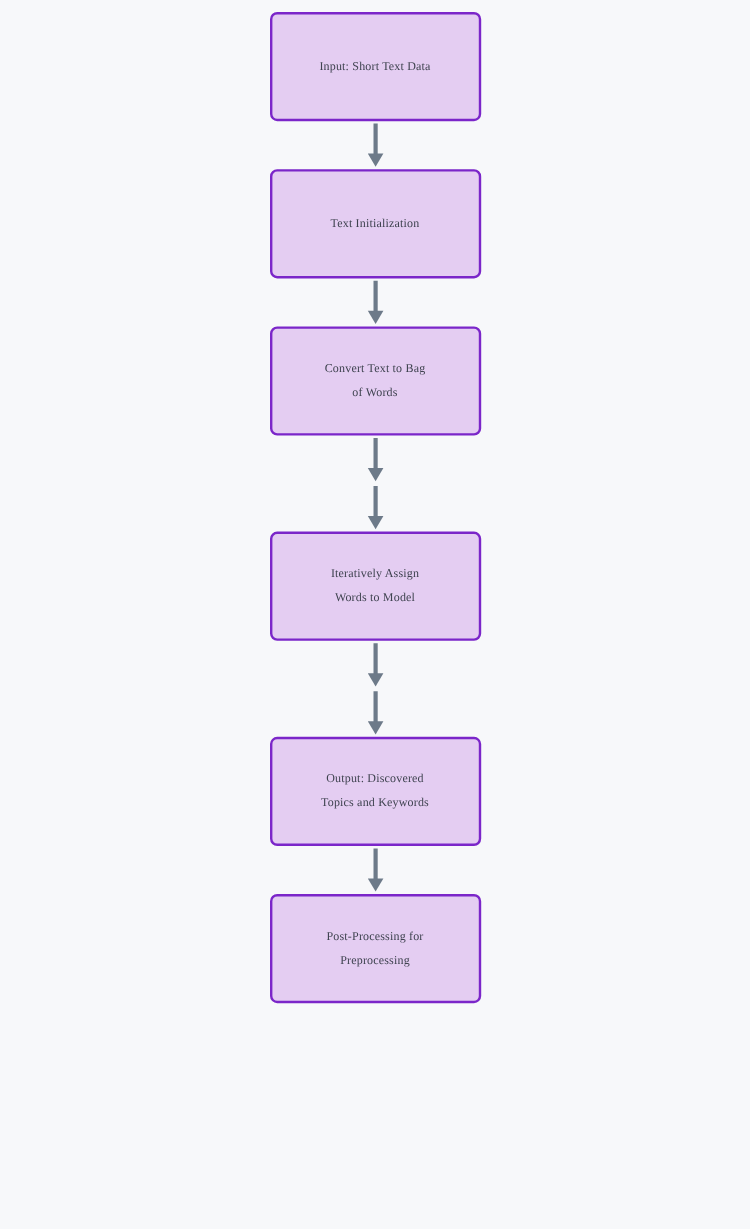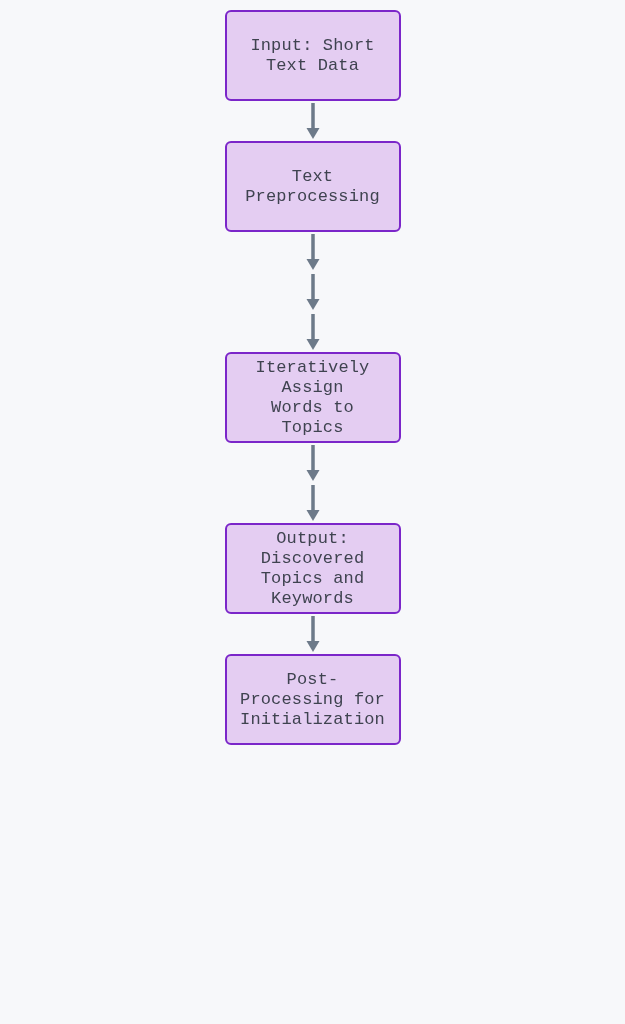--- a/index.html
+++ b/index.html
@@ -34,22 +34,22 @@
     border: 2px solid #7b26c9;
     border-radius: 6px;
     display: flex;
     align-items: center;
     justify-content: center;
     text-align: center;
     flex: none;
   }
 
   .node-label {
-    font-family: Liberation Mono, monospace;
-    font-size: 17px;
+    font-family: Liberation Serif, serif;
+    font-size: 10px;
     line-height: 20px;
     color: #3f4350;
     letter-spacing: 0.15px;
     padding: 0 10px;
     max-width: 150px;
     white-space: pre-line;
   }
 
   .connector {
     width: 176px;
@@ -74,49 +74,53 @@
   </div>
 
   <div class="connector">
     <svg width="16" height="40" viewBox="0 0 16 40">
       <line x1="8" y1="2" x2="8" y2="28" stroke="#6d7a89" stroke-width="3.5"></line>
       <polygon points="1.5,27 14.5,27 8,38" fill="#6d7a89"></polygon>
     </svg>
   </div>
 
   <div class="node">
-    <span class="node-label">Text Preprocessing</span>
+    <span class="node-label">Text Initialization</span>
   </div>
 
   <div class="connector">
     <svg width="16" height="40" viewBox="0 0 16 40">
       <line x1="8" y1="2" x2="8" y2="28" stroke="#6d7a89" stroke-width="3.5"></line>
       <polygon points="1.5,27 14.5,27 8,38" fill="#6d7a89"></polygon>
     </svg>
   </div>
 
+  <div class="node">
+    <span class="node-label">Convert Text to Bag
+of Words</span>
+  </div>
 
   <div class="connector">
     <svg width="16" height="40" viewBox="0 0 16 40">
       <line x1="8" y1="2" x2="8" y2="28" stroke="#6d7a89" stroke-width="3.5"></line>
       <polygon points="1.5,27 14.5,27 8,38" fill="#6d7a89"></polygon>
     </svg>
   </div>
 
 
   <div class="connector">
     <svg width="16" height="40" viewBox="0 0 16 40">
       <line x1="8" y1="2" x2="8" y2="28" stroke="#6d7a89" stroke-width="3.5"></line>
       <polygon points="1.5,27 14.5,27 8,38" fill="#6d7a89"></polygon>
     </svg>
   </div>
 
   <div class="node">
     <span class="node-label">Iteratively Assign
-Words to Topics</span>
+Words to Model</span>
   </div>
 
   <div class="connector">
     <svg width="16" height="40" viewBox="0 0 16 40">
       <line x1="8" y1="2" x2="8" y2="28" stroke="#6d7a89" stroke-width="3.5"></line>
       <polygon points="1.5,27 14.5,27 8,38" fill="#6d7a89"></polygon>
     </svg>
   </div>
 
 
@@ -134,16 +138,16 @@
 
   <div class="connector">
     <svg width="16" height="40" viewBox="0 0 16 40">
       <line x1="8" y1="2" x2="8" y2="28" stroke="#6d7a89" stroke-width="3.5"></line>
       <polygon points="1.5,27 14.5,27 8,38" fill="#6d7a89"></polygon>
     </svg>
   </div>
 
   <div class="node">
     <span class="node-label">Post-Processing for
-Initialization</span>
+Preprocessing</span>
   </div>
 
 </div>
 
 </body></html>

